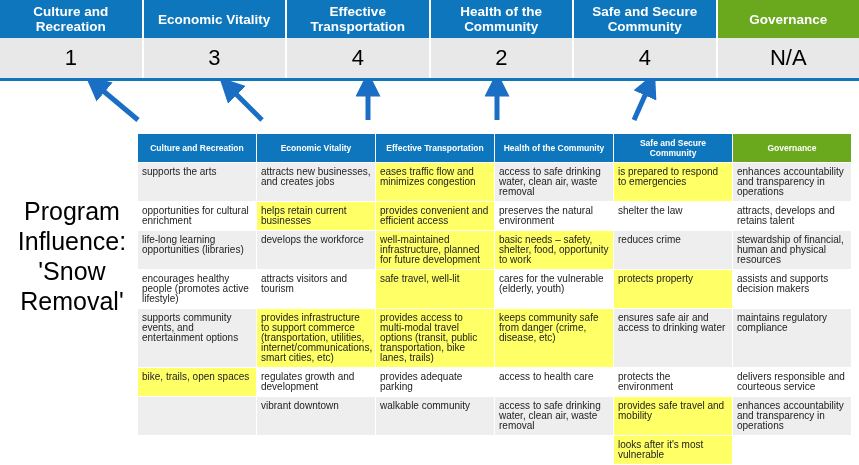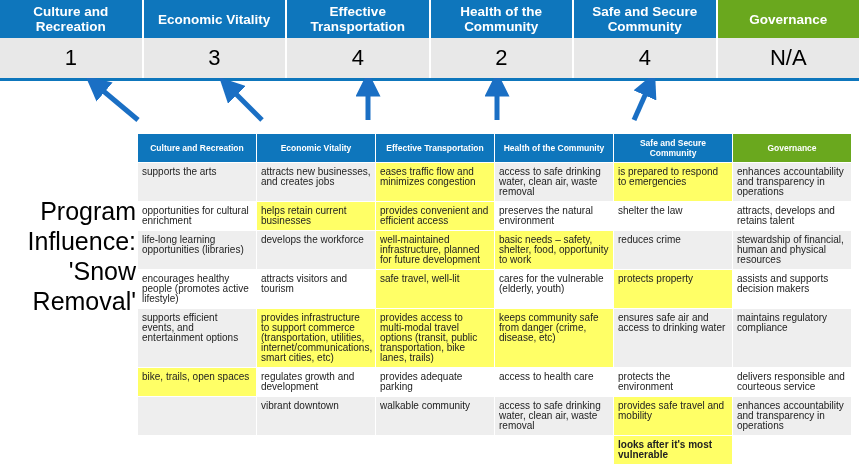--- a/index.html
+++ b/index.html
@@ -82,21 +82,21 @@
 
   
   .caption {
     position: absolute;
     left: 8px;
     top: 196px;
     width: 128px;
     font-size: 25px;
     line-height: 30px;
     color: #000000;
-    text-align: right;
+    text-align: center;
   }
 
   
   .matrix {
     position: absolute;
     left: 137px;
     top: 133px;
     width: 715px;
     border-collapse: collapse;
     table-layout: fixed;
@@ -135,21 +135,20 @@
   }
   .matrix td.empty {
     background: #ffffff;
   }
   .matrix tr.shaded td.empty {
     background: #eeeeee;
   }
   .matrix tr.blank td {
     background: #ffffff;
     border-color: #ffffff;
-    font-weight: bold;
   }
   .matrix tr.blank td.hl {
     background: #ffff66;
   }
 </style>
 </head>
 <body>
 
 <div class="top-band">
   <div class="top-cell">Culture and Recreation</div>
@@ -222,21 +221,21 @@
       </tr>
       <tr>
         <td>encourages healthy people (promotes active lifestyle)</td>
         <td>attracts visitors and tourism</td>
         <td class="hl">safe travel, well-lit</td>
         <td>cares for the vulnerable (elderly, youth)</td>
         <td class="hl">protects property</td>
         <td>assists and supports decision makers</td>
       </tr>
       <tr class="shaded">
-        <td>supports efficient events, and entertainment options</td>
+        <td>supports community events, and entertainment options</td>
         <td class="hl">provides infrastructure to support commerce (transportation, utilities, internet/communications, smart cities, etc)</td>
         <td class="hl">provides access to multi-modal travel options (transit, public transportation, bike lanes, trails)</td>
         <td class="hl">keeps community safe from danger (crime, disease, etc)</td>
         <td>ensures safe air and access to drinking water</td>
         <td>maintains regulatory compliance</td>
       </tr>
       <tr>
         <td class="hl">bike, trails, open spaces</td>
         <td>regulates growth and development</td>
         <td>provides adequate parking</td>

